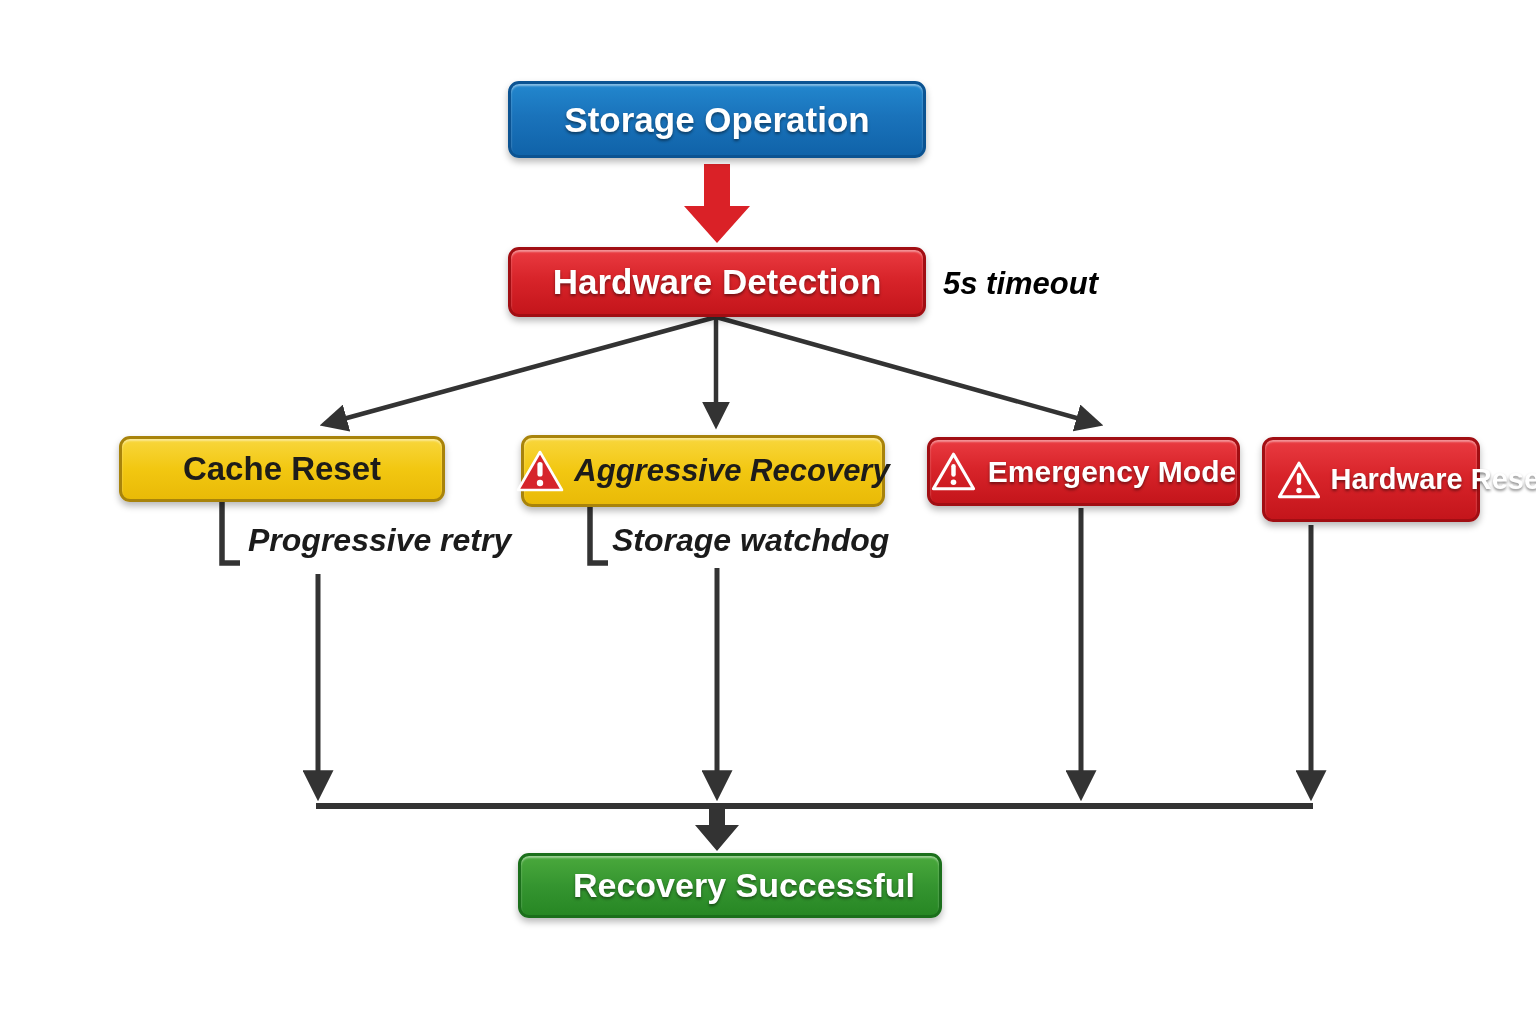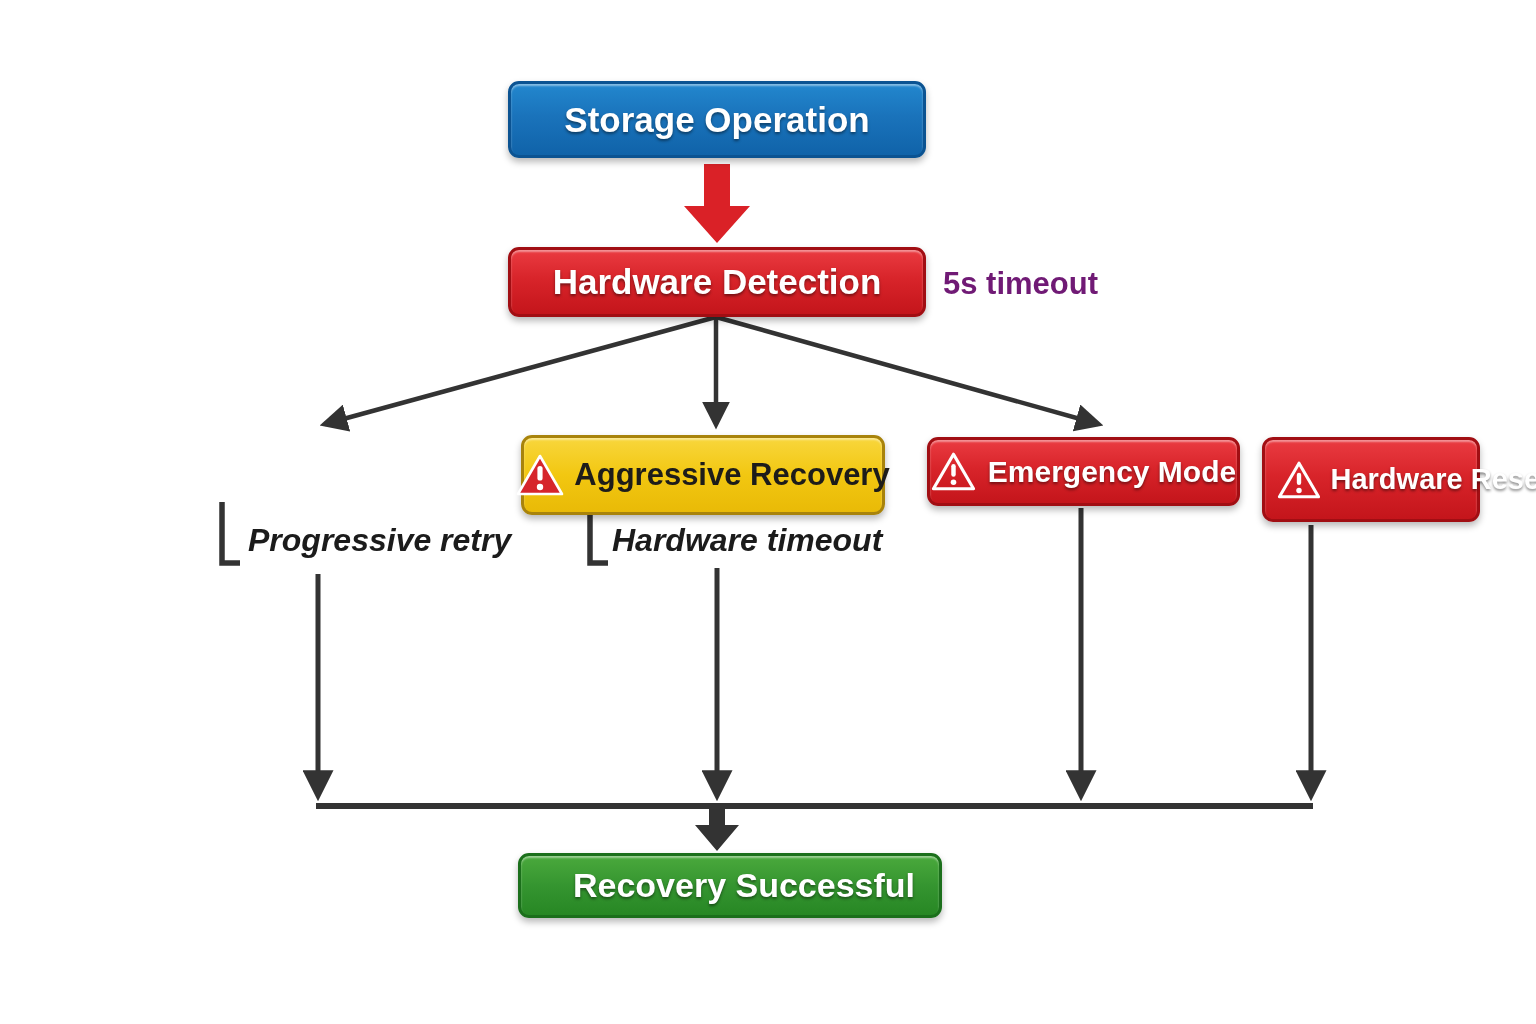--- a/index.html
+++ b/index.html
@@ -40,25 +40,26 @@
     background:linear-gradient(#4aa93c 0%,#359530 50%,#278724 100%);
     border:3px solid #1b6f1b;
     color:#ffffff;
   }
   .node-blue .label,.node-red .label,.node-green .label{
     text-shadow:0 2px 3px rgba(0,0,0,0.45);
   }
   .warn-icon{flex:0 0 auto;display:block;}
   .annotation{
     position:absolute;
-    color:#701a75;
+    color:#000000;
     font-weight:bold;
     font-size:31px;
     z-index:1;
     white-space:nowrap;
+    font-style:italic;
   }
   .sublabel{
     position:absolute;
     color:#1b1b1b;
     font-style:italic;
     font-weight:700;
     font-size:32px;
     z-index:1;
     white-space:nowrap;
   }
@@ -97,31 +98,34 @@
 
   <div class="node node-blue" style="left:508px;top:81px;width:418px;height:77px;font-size:35px;">
     <span class="label">Storage Operation</span>
   </div>
 
   <div class="node node-red" style="left:508px;top:247px;width:418px;height:70px;font-size:35px;">
     <span class="label">Hardware Detection</span>
   </div>
   <div class="annotation" style="left:943px;top:266px;">5s timeout</div>
 
+  <div class="node node-yellow" style="left:119px;top:436px;width:326px;height:66px;font-size:33px;">
+    <span class="label">Cache Reset</span>
+  </div>
   <div class="sublabel" style="left:248px;top:522px;">Progressive retry</div>
 
-  <div class="node node-yellow" style="left:521px;top:435px;width:364px;height:80px;font-size:31px;gap:10px;">
+  <div class="node node-yellow" style="left:521px;top:435px;width:364px;height:72px;font-size:31px;gap:10px;font-style:italic;">
     <svg class="warn-icon" width="48" height="44" viewBox="0 0 48 44">
       <polygon points="24,3 46,41 2,41" fill="#d6252b" stroke="#ffffff" stroke-width="2.6" stroke-linejoin="round"></polygon>
       <rect x="21.4" y="13" width="5.2" height="14.5" rx="2.6" fill="#ffffff"></rect>
       <circle cx="24" cy="34" r="3.2" fill="#ffffff"></circle>
     </svg>
     <span class="label">Aggressive Recovery</span>
   </div>
-  <div class="sublabel" style="left:612px;top:522px;">Hardware timeout</div>
+  <div class="sublabel" style="left:612px;top:522px;">Storage watchdog</div>
 
   <div class="node node-red" style="left:927px;top:437px;width:313px;height:69px;font-size:30px;gap:12px;">
     <svg class="warn-icon" width="45" height="41" viewBox="0 0 48 44">
       <polygon points="24,3.5 45.5,40.5 2.5,40.5" fill="none" stroke="#ffffff" stroke-width="3.4" stroke-linejoin="round"></polygon>
       <rect x="21.6" y="14" width="4.8" height="13.5" rx="2.4" fill="#ffffff"></rect>
       <circle cx="24" cy="33.5" r="3" fill="#ffffff"></circle>
     </svg>
     <span class="label">Emergency Mode</span>
   </div>
 

